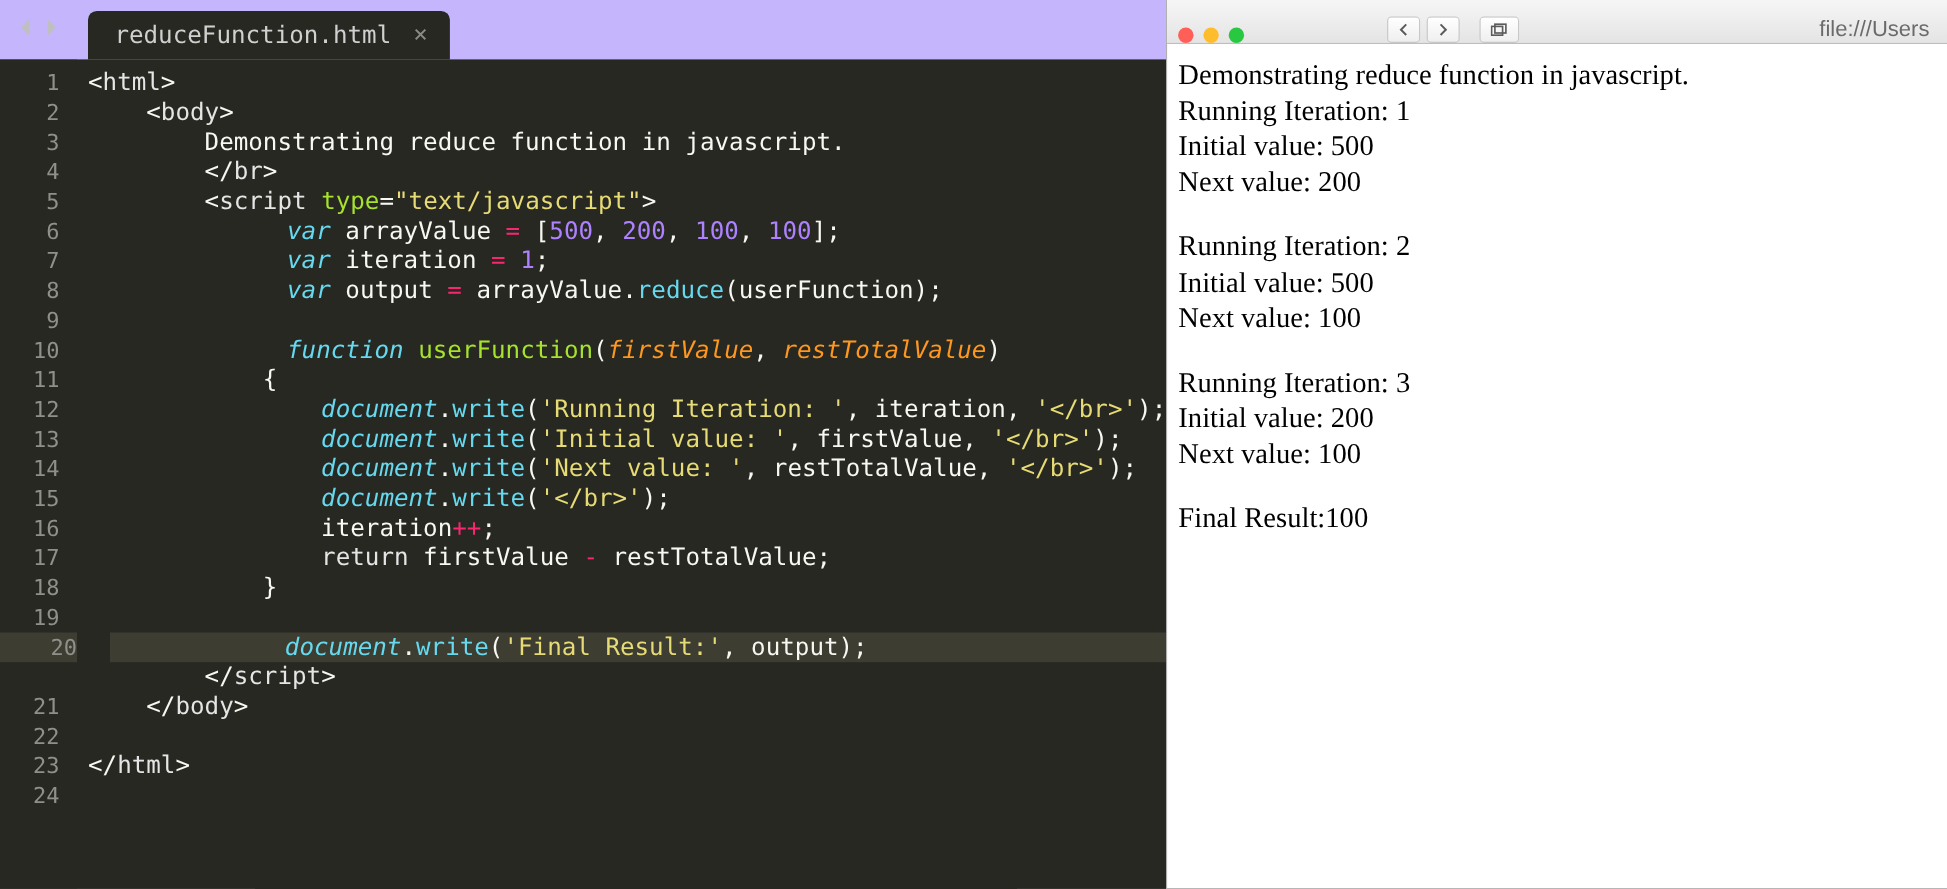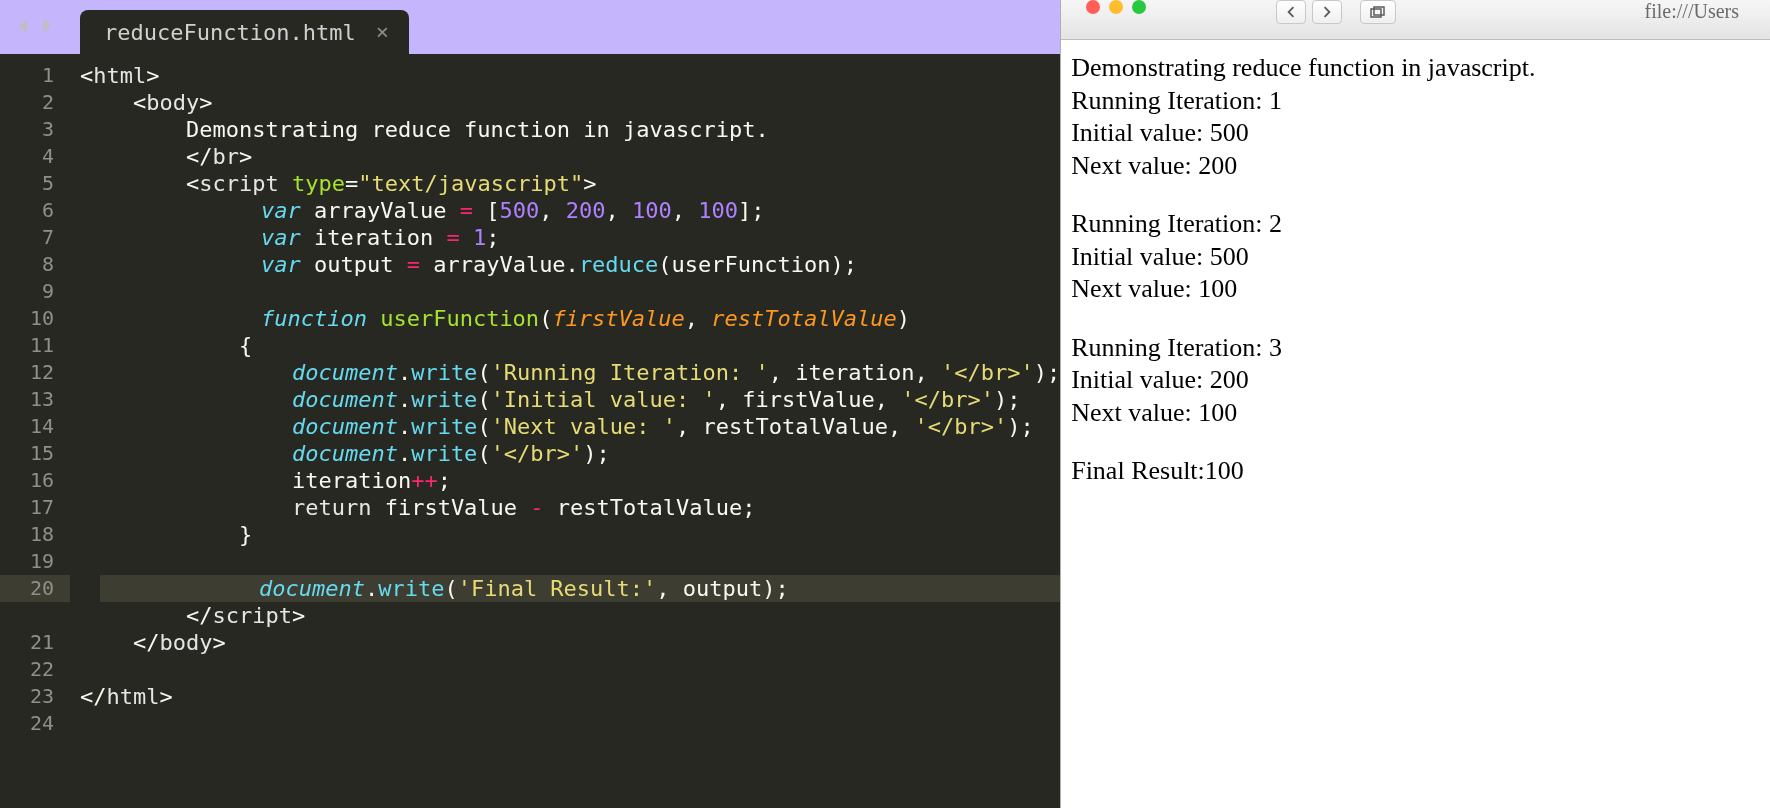--- a/index.html
+++ b/index.html
@@ -9,40 +9,40 @@
   
   .editor { flex:0 0 1030px; display:flex; flex-direction:column; background:#272822; color:#f8f8f2; font-size:22px; }
   .editor-top { height:54px; background:#c4b5fd; display:flex; align-items:flex-end; }
   .nav-arrows { display:flex; align-items:center; gap:6px; padding:0 14px 14px 14px; }
   .nav-arrows svg { width:18px; height:18px; fill:#bfbfbf; }
   .tab { height:44px; background:#272822; color:#d0d0d0; display:flex; align-items:center; padding:0 20px 0 24px; font-size:22px; border-radius:8px 8px 0 0; margin-left:10px; gap:20px;}
   .tab-close { color:#8a8a82; font-size:22px; line-height:1; }
 
   .code-area { flex:1; display:flex; overflow:hidden; }
   .gutter { width:70px; background:#272822; color:#8f908a; text-align:right; padding:8px 16px 0 0; line-height:27px; font-size:20px; user-select:none;}
-  .gutter .hl { background:#3e3d32; display:block; margin-right:-16px; padding-right:16px; }
+  .gutter .hl { background:#3e3d32; display:block; margin-right:-16px; }
   .code { flex:1; padding:8px 0 0 10px; white-space:pre; line-height:27px; font-size:22px; }
   .code .hl-line { background:#3e3d32; display:inline-block; width:100%;margin-left:20px; }
 
   
   .tag   { color:#e5e5e5; }    
   .attr  { color:#a6e22e; }    
   .str   { color:#e6db74; }    
   .num   { color:#ae81ff; }    
   .kw    { color:#66d9ef; font-style:italic;margin-left:22px; } 
   .kw-n  { color:#66d9ef; }    
   .ital  { font-style:italic; }
   .obj   { color:#66d9ef; font-style:italic; } 
   .param { color:#fd971f; font-style:italic; }
   .punct { color:#f8f8f2; }
   .op    { color:#f92672; }
 
   
   .browser { flex:1; background:#fff; display:flex; flex-direction:column; border-left:1px solid #b0b0b0;}
-  .bchrome { height:40px; background:linear-gradient(#f6f6f6,#e4e4e4); border-bottom:1px solid #bdbdbd; display:flex; align-items:flex-start; padding:0 25px; gap:10px; font-family:Liberation Serif, serif;}
+  .bchrome { height:40px; background:linear-gradient(#f6f6f6,#e4e4e4); border-bottom:1px solid #bdbdbd; display:flex; align-items:flex-end; padding:0 10px; gap:10px; font-family:Liberation Sans, sans-serif;}
   .traffic { display:flex; gap:9px; }
   .traffic span { width:14px; height:14px; border-radius:50%; display:inline-block; }
   .traffic .r { background:#ff5f57; } .traffic .y { background:#ffbd2e; } .traffic .g { background:#28c940; }
   .bnav { display:flex; gap:6px; margin-left:120px;}
   .bnav .btn { width:30px; height:24px; border:1px solid #c8c8c8; border-radius:4px; background:linear-gradient(#fff,#efefef); display:flex; align-items:center; justify-content:center; }
   .bnav svg { width:12px; height:12px; fill:#5b5b5b; }
   .tabbtn { width:36px; height:24px; border:1px solid #c8c8c8; border-radius:4px; background:linear-gradient(#fff,#efefef); display:flex; align-items:center; justify-content:center; margin-left:8px;}
   .tabbtn svg{ width:16px;height:12px;fill:none;stroke:#5b5b5b;stroke-width:1.5;}
   .url { flex:1; text-align:right; color:#6a6a6a; font-size:20px; padding-right:6px; overflow:hidden; white-space:nowrap;}
   .page { flex:1; padding:12px 10px; font-family:"Times New Roman",serif; font-size:26px; color:#000; line-height:1.25;}

